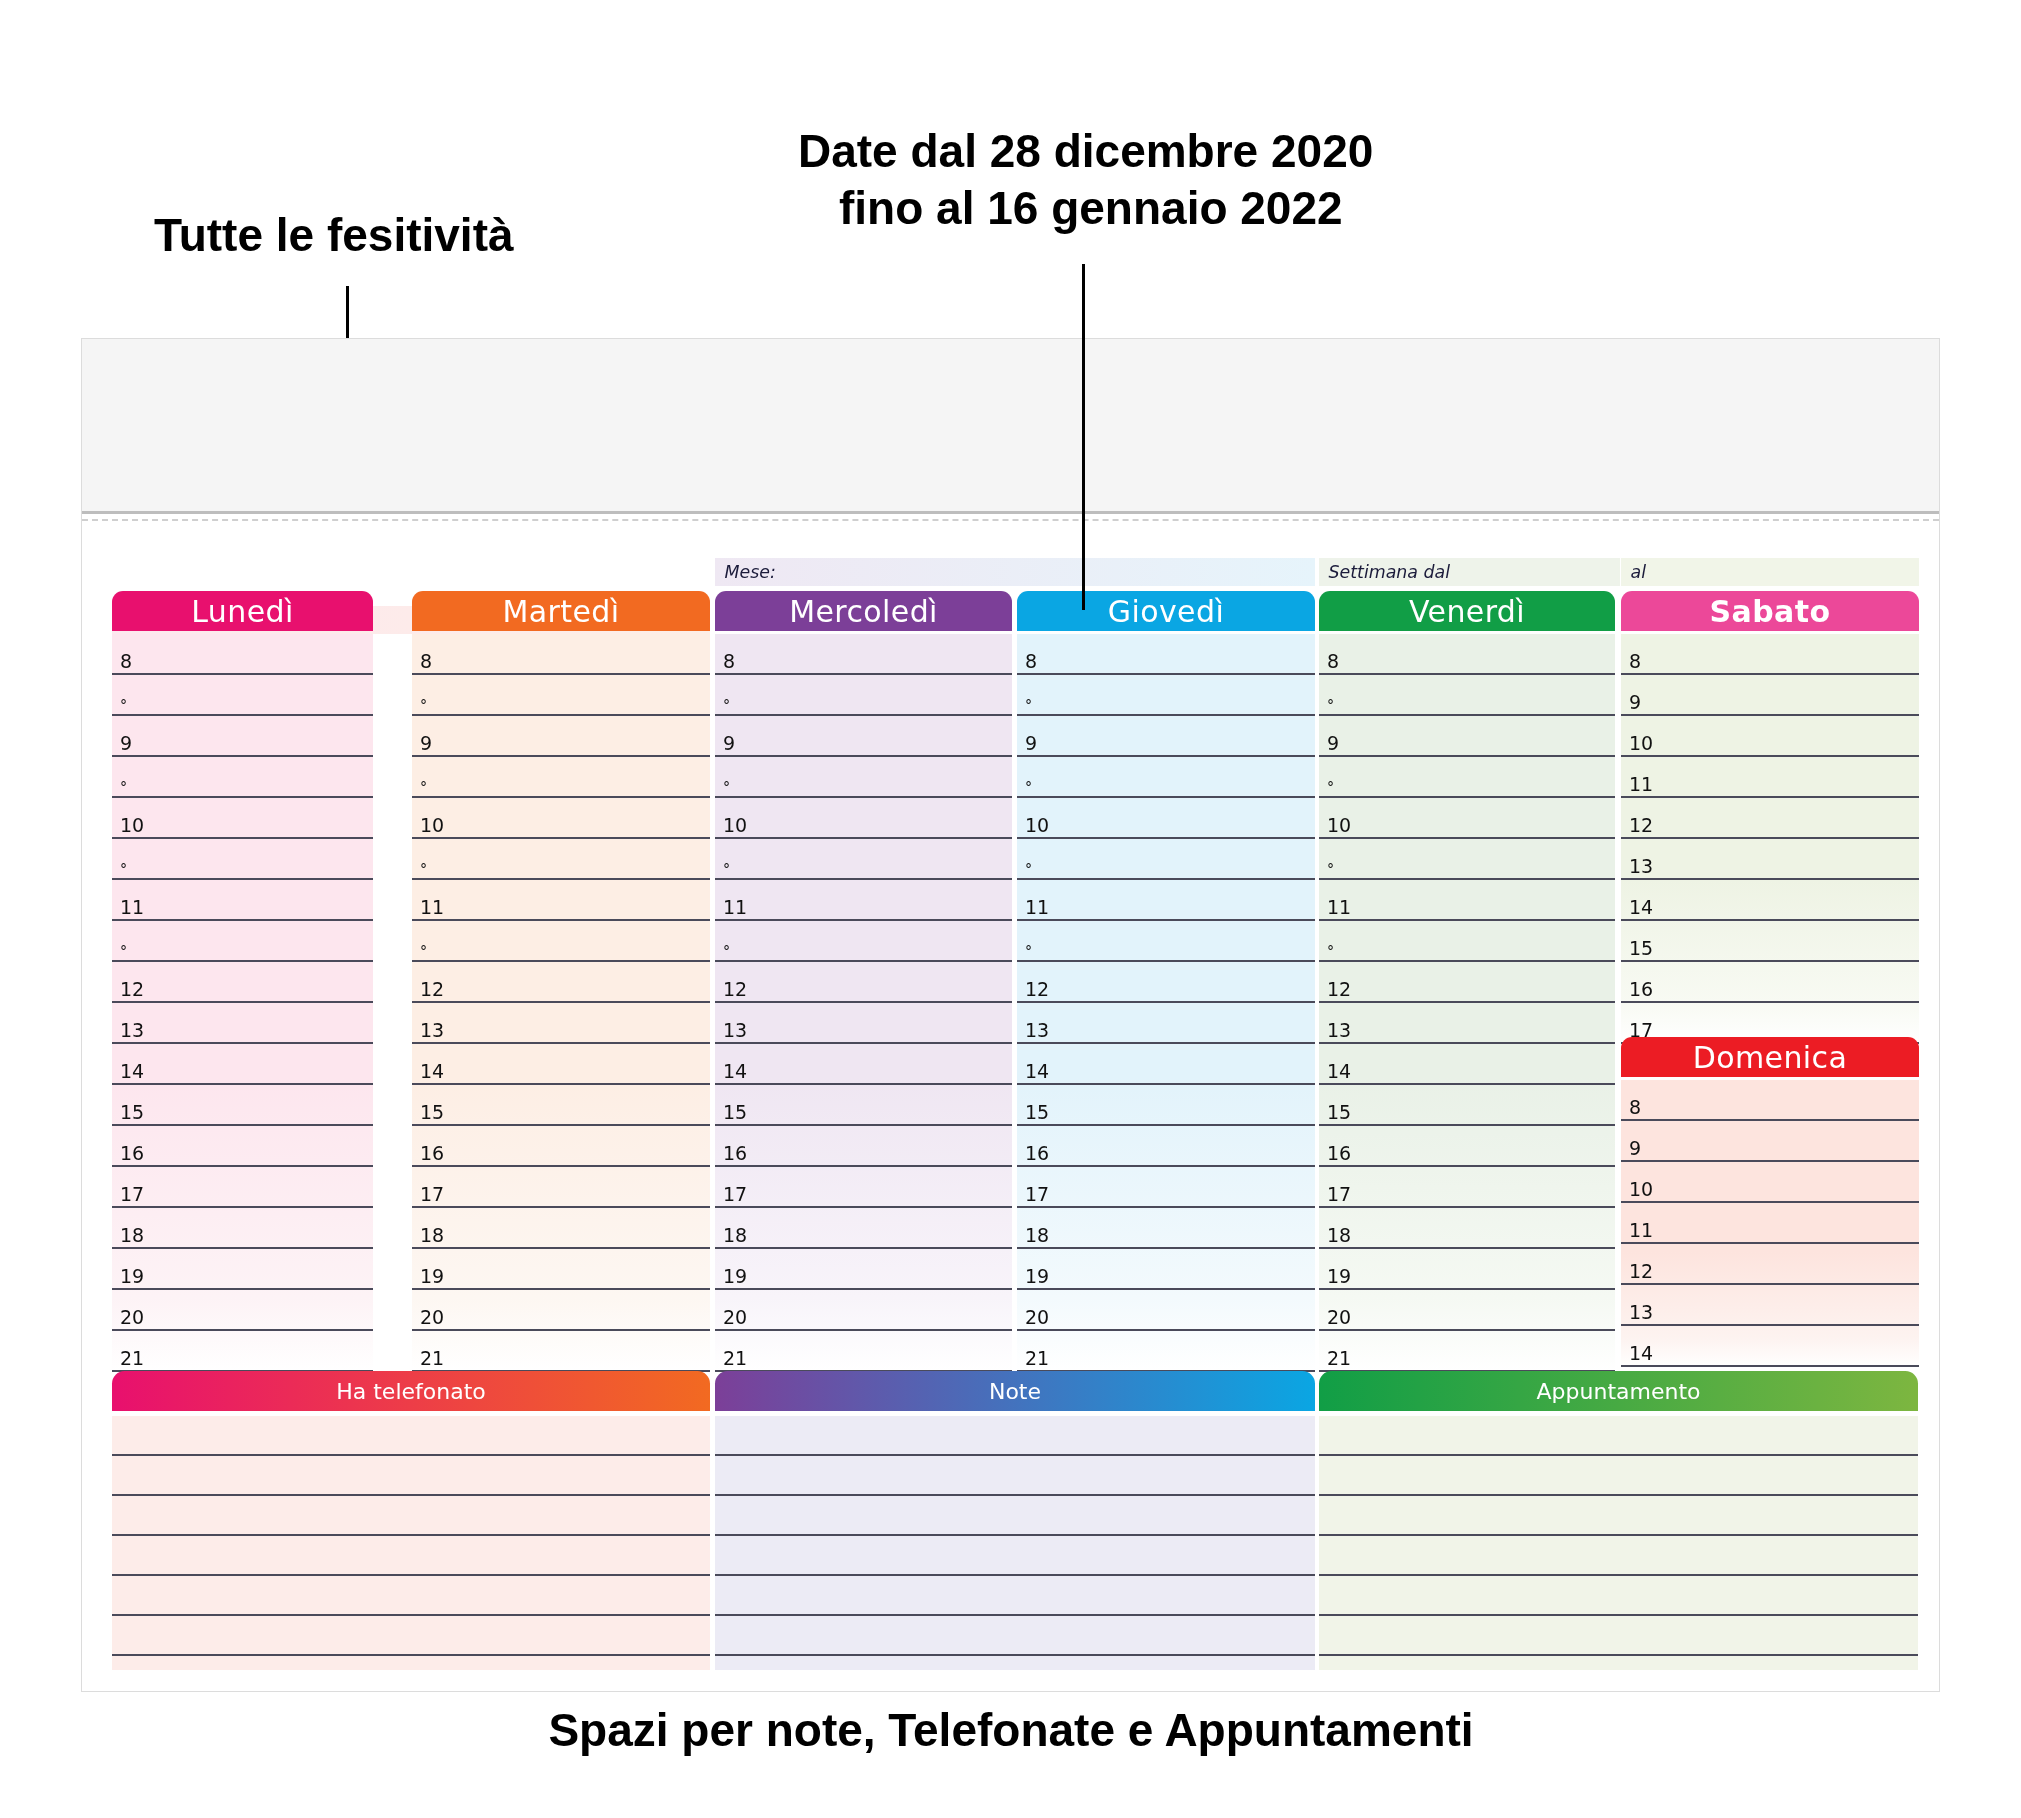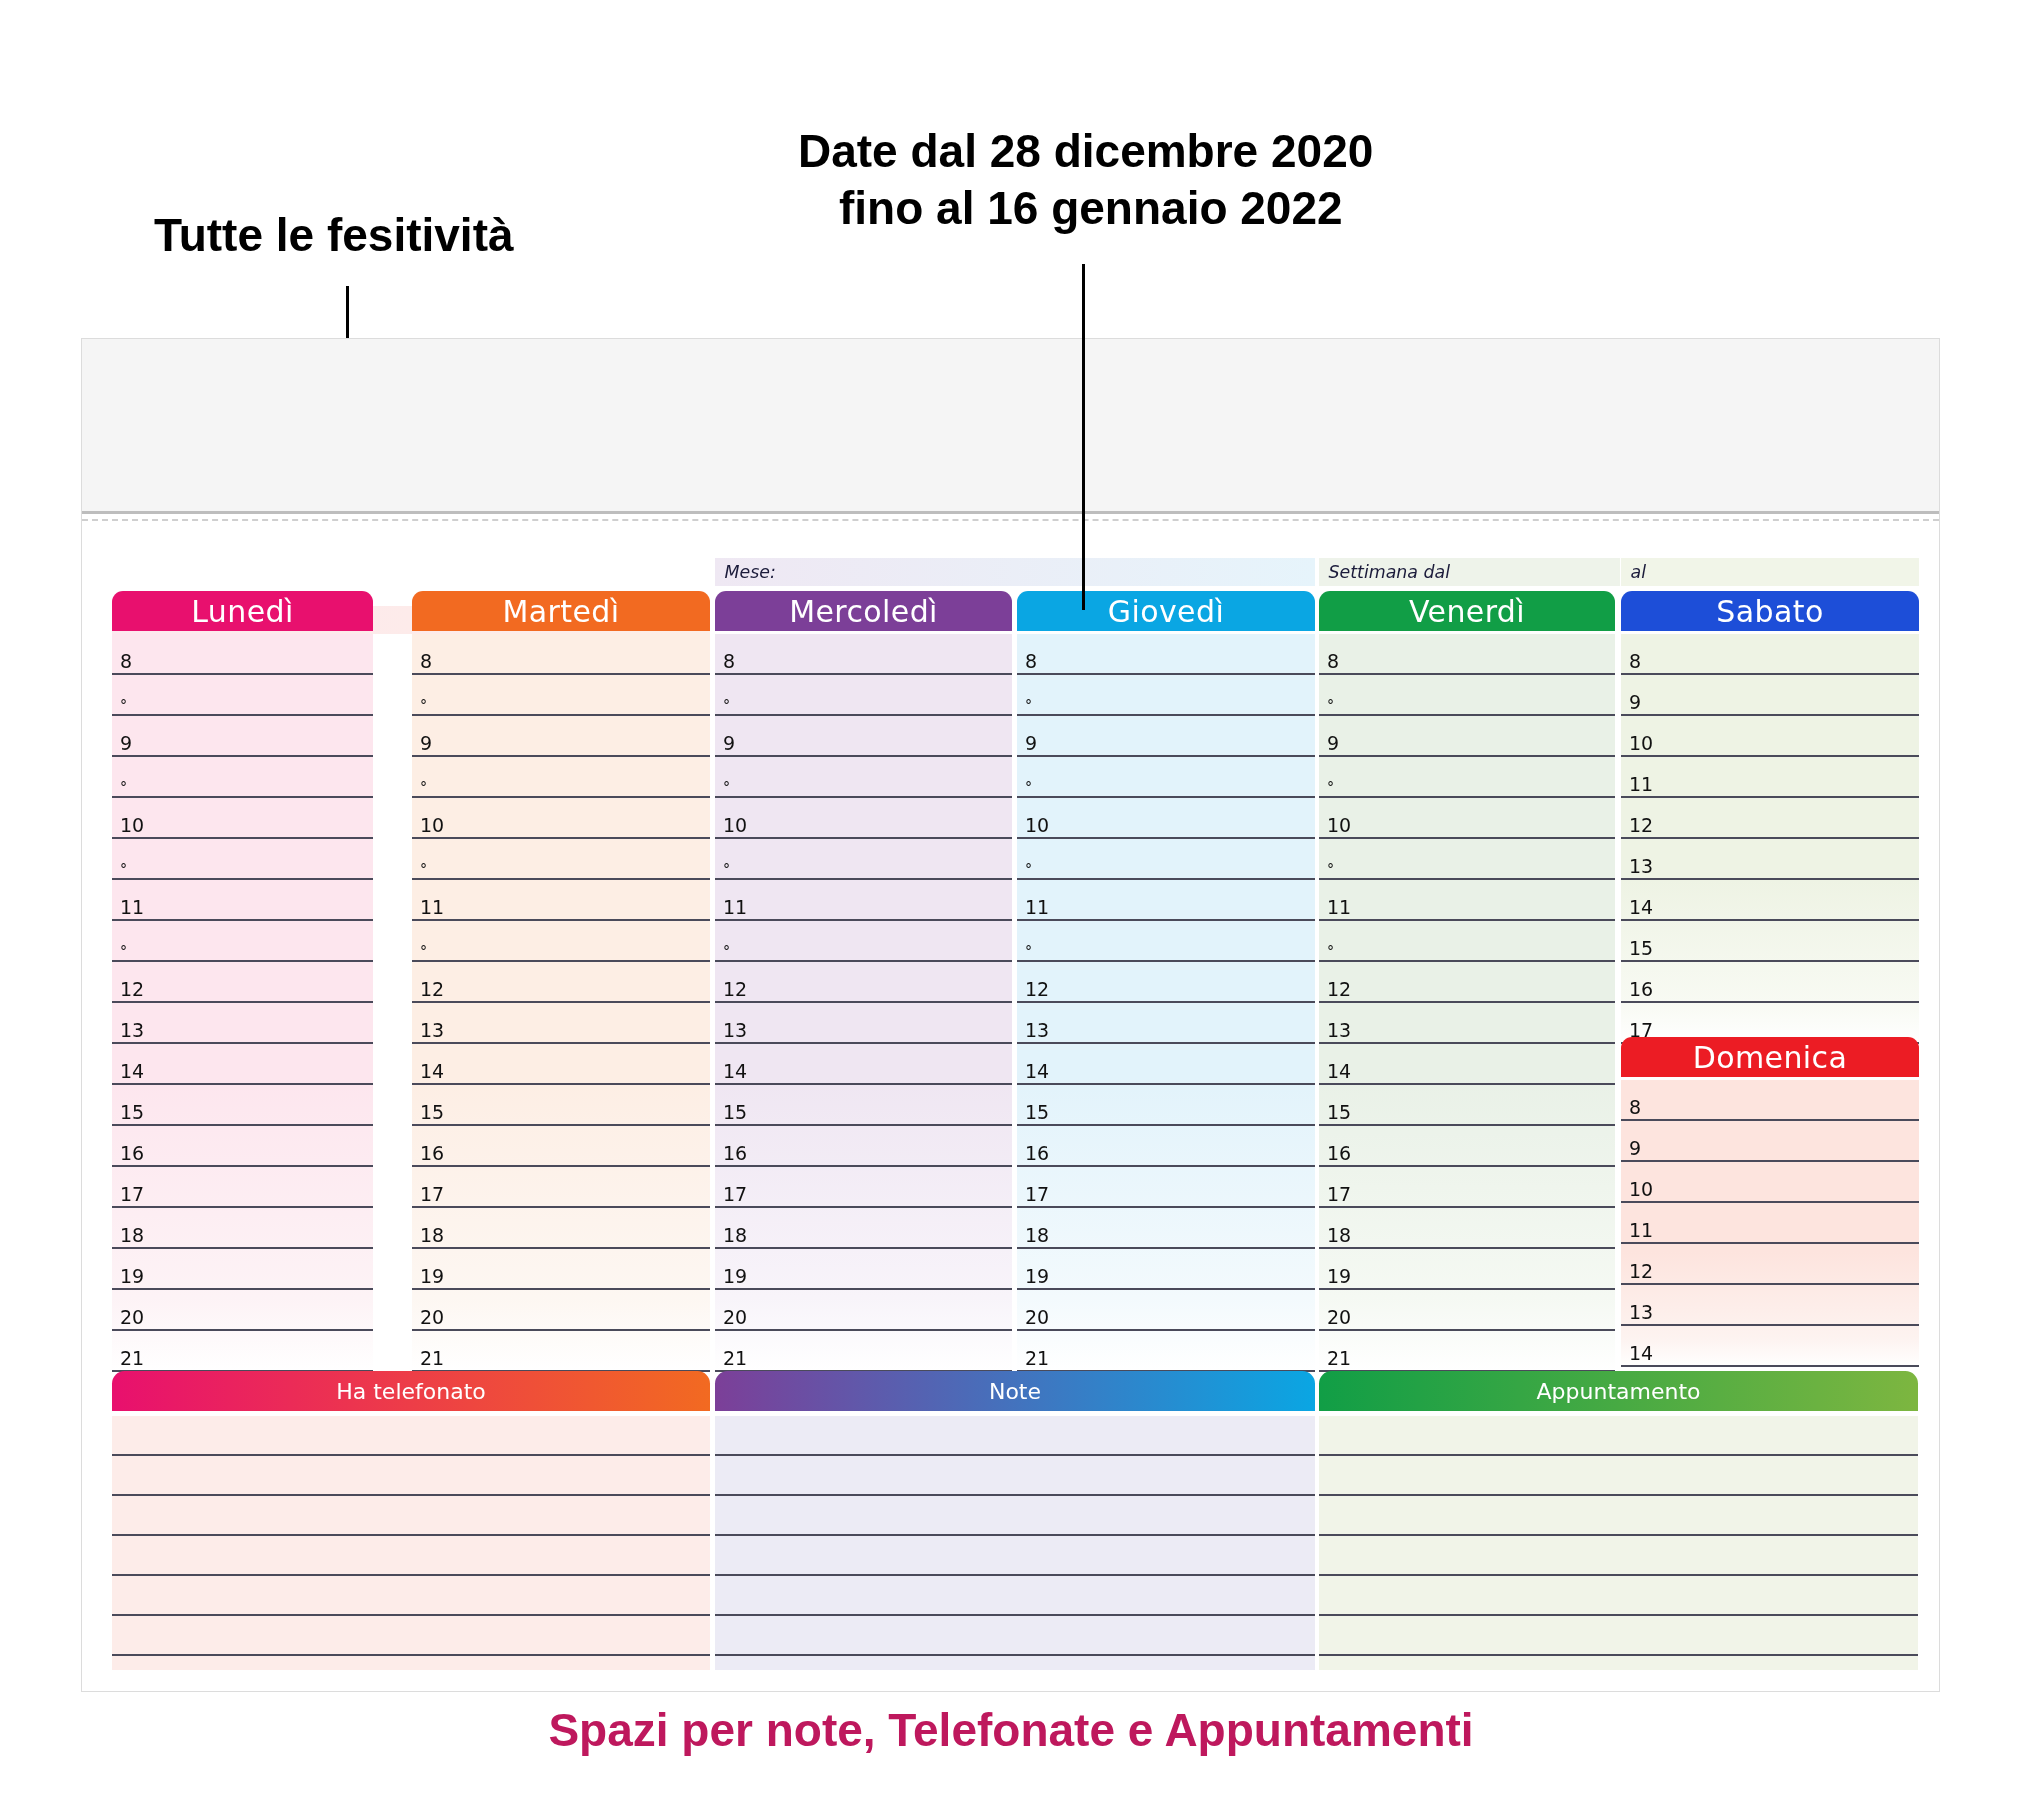--- a/index.html
+++ b/index.html
@@ -13,21 +13,21 @@
   .day-col { position:absolute; top:591px; }
   .day-header { height:40px; border-radius:11px 11px 0 0; color:#fff; font-family:"DejaVu Sans", sans-serif; font-size:30px; line-height:41px; text-align:center; letter-spacing:0.4px; }
   .rows { margin-top:3.2px; }
   .row { height:41px; box-sizing:border-box; border-bottom:2.4px solid #4a4a5a; font-family:"DejaVu Sans", sans-serif; font-size:19px; color:#111; padding-left:8px; display:flex; align-items:flex-end; padding-bottom:1.6px; }
   .row.dot { font-size:14.2px; }
   .bottom-col { position:absolute; top:1371px; }
   .bottom-header { height:40px; border-radius:12.6px 12.6px 0 0; color:#fff; font-family:"DejaVu Sans", sans-serif; font-size:22px; line-height:41px; text-align:center; }
   .note-lines { margin-top:4.7px; }
   .note-line { height:40px; box-sizing:border-box; border-bottom:2.4px solid #4a4a5a; }
   .note-tail { height:14.2px; }
-  .caption { position:absolute; left:0; width:2022px; text-align:center; top:1703px; font-weight:bold; font-size:46px; color:#be185d; }
+  .caption { position:absolute; left:0; width:2022px; text-align:center; top:1703px; font-weight:bold; font-size:46px; color:#000000; }
 </style>
 </head>
 <body>
 
 <div class="headline" style="left:154px; top:207px;">Tutte  le fesitività</div>
 <div class="headline" style="left:798px; top:123px;">Date dal 28 dicembre 2020</div>
 <div class="headline" style="left:839px; top:180px;">fino al 16 gennaio 2022</div>
 <div class="pointer" style="left:346px; top:286px; height:316px;"></div>
 
 <div class="frame">
@@ -150,21 +150,21 @@
         <div class="row">15</div>
         <div class="row">16</div>
         <div class="row">17</div>
         <div class="row">18</div>
         <div class="row">19</div>
         <div class="row">20</div>
         <div class="row">21</div>
       </div>
     </div>
     <div class="day-col" style="left: 1621px; width: 298px; top: 591px;">
-      <div class="day-header" style="background: #1d4ed8;">Sabato</div>
+      <div class="day-header" style="background: #ec4899; font-weight: bold;">Sabato</div>
       <div class="rows" style="background: linear-gradient(rgb(238, 243, 228) 0%, rgb(238, 243, 228) 60%, rgb(248, 250, 243) 90%, rgb(255, 255, 255) 100%);">
         <div class="row">8</div>
         <div class="row">9</div>
         <div class="row">10</div>
         <div class="row">11</div>
         <div class="row">12</div>
         <div class="row">13</div>
         <div class="row">14</div>
         <div class="row">15</div>
         <div class="row">16</div>

